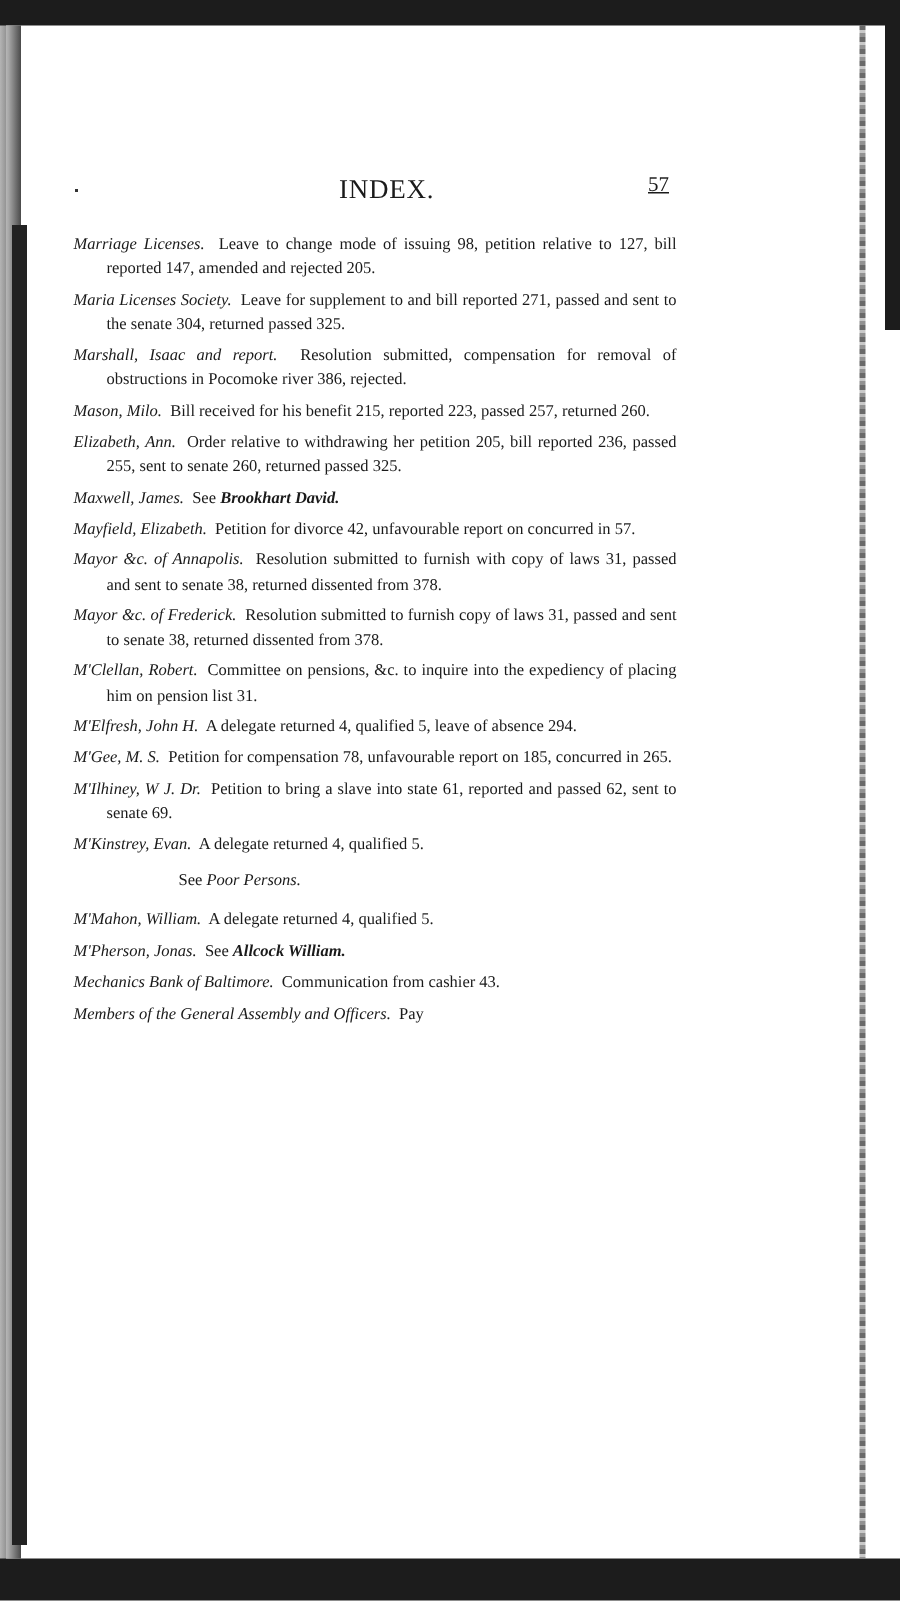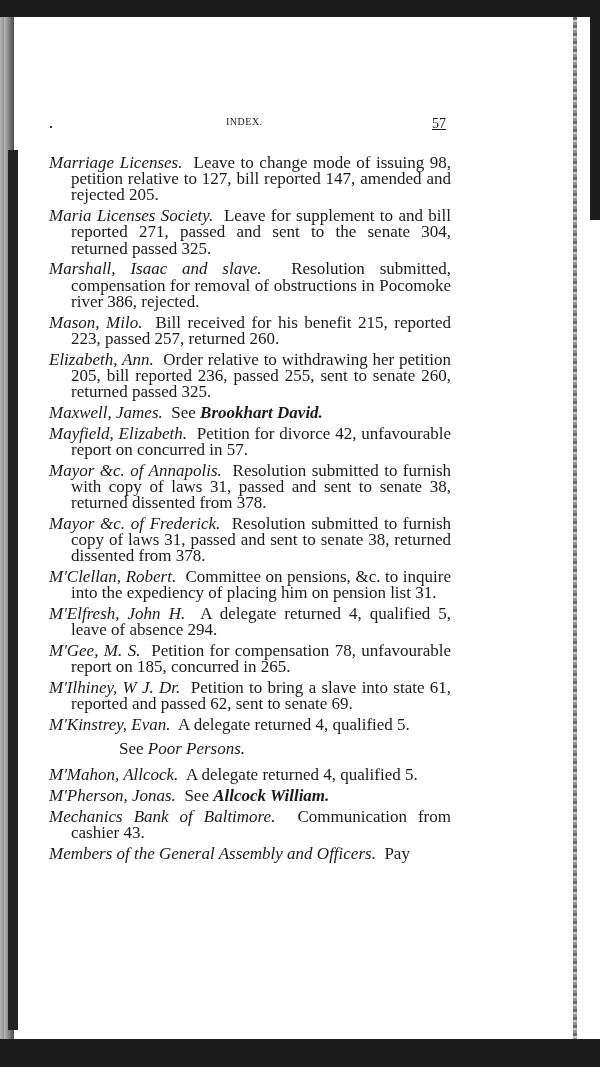--- a/index.html
+++ b/index.html
@@ -32,29 +32,29 @@
     opacity: 0.8;
   }
   .right-black {
     position: absolute; left: 590px; top: 0; width: 10px; height: 220px;
     background: #1c1c1c;
   }
   .header {
     position: absolute; top: 116px; left: 0; width: 600px; height: 20px;
   }
   .header .title {
-    position: absolute; left: 226px; top: 0; font-size: 10px; letter-spacing: 0.5px;
+    position: absolute; left: 226px; top: 0; font-size: 18px; letter-spacing: 0.5px;
   }
   .header .pagenum {
     position: absolute; left: 432px; top: 0; font-size: 14px; text-decoration: underline;
   }
   .dot { position: absolute; left: 50px; top: 126px; width: 2px; height: 2px; background: #333; }
   .entries {
     position: absolute; left: 49px; top: 155px; width: 402px;
-    font-size: 17px; line-height: 16.2px;
+    font-size: 11px; line-height: 16.2px;
   }
   .entry {
     padding-left: 22px; text-indent: -22px; margin-bottom: 4.6px;
     text-align: justify;
   }
   .entry .head { font-style: italic; }
   .entry i { font-style: italic; font-weight: bold; }
   .see-line { padding-left: 70px; margin: 8px 0 10px; }
 </style>
 </head>
@@ -69,30 +69,30 @@
 <div class="dot"></div>
 
 <div class="header">
   <span class="title">INDEX.</span>
   <span class="pagenum">57</span>
 </div>
 
 <div class="entries">
   <div class="entry"><span class="head">Marriage Licenses.</span>&nbsp; <span>Leave to change mode of issuing 98, petition relative to 127, bill reported 147, amended and rejected 205.</span></div>
   <div class="entry"><span class="head">Maria Licenses Society.</span>&nbsp; <span>Leave for supplement to and bill reported 271, passed and sent to the senate 304, returned passed 325.</span></div>
-  <div class="entry"><span class="head">Marshall, Isaac and slave.</span>&nbsp; <span>Resolution submitted, compensation for removal of obstructions in Pocomoke river 386, rejected.</span></div>
+  <div class="entry"><span class="head">Marshall, Isaac and report.</span>&nbsp; <span>Resolution submitted, compensation for removal of obstructions in Pocomoke river 386, rejected.</span></div>
   <div class="entry"><span class="head">Mason, Milo.</span>&nbsp; <span>Bill received for his benefit 215, reported 223, passed 257, returned 260.</span></div>
   <div class="entry"><span class="head">Elizabeth, Ann.</span>&nbsp; <span>Order relative to withdrawing her petition 205, bill reported 236, passed 255, sent to senate 260, returned passed 325.</span></div>
   <div class="entry"><span class="head">Maxwell, James.</span>&nbsp; <span>See</span> <i>Brookhart David.</i></div>
   <div class="entry"><span class="head">Mayfield, Elizabeth.</span>&nbsp; <span>Petition for divorce 42, unfavourable report on concurred in 57.</span></div>
   <div class="entry"><span class="head">Mayor &amp;c. of Annapolis.</span>&nbsp; <span>Resolution submitted to furnish with copy of laws 31, passed and sent to senate 38, returned dissented from 378.</span></div>
   <div class="entry"><span class="head">Mayor &amp;c. of Frederick.</span>&nbsp; <span>Resolution submitted to furnish copy of laws 31, passed and sent to senate 38, returned dissented from 378.</span></div>
   <div class="entry"><span class="head">M'Clellan, Robert.</span>&nbsp; <span>Committee on pensions, &amp;c. to inquire into the expediency of placing him on pension list 31.</span></div>
   <div class="entry"><span class="head">M'Elfresh, John H.</span>&nbsp; <span>A delegate returned 4, qualified 5, leave of absence 294.</span></div>
   <div class="entry"><span class="head">M'Gee, M. S.</span>&nbsp; <span>Petition for compensation 78, unfavourable report on 185, concurred in 265.</span></div>
   <div class="entry"><span class="head">M'Ilhiney, W J. Dr.</span>&nbsp; <span>Petition to bring a slave into state 61, reported and passed 62, sent to senate 69.</span></div>
   <div class="entry"><span class="head">M'Kinstrey, Evan.</span>&nbsp; <span>A delegate returned 4, qualified 5.</span></div>
   <div class="see-line"><span>See</span> <i>Poor Persons.</i></div>
-  <div class="entry"><span class="head">M'Mahon, Allcock.</span>&nbsp; <span>A delegate returned 4, qualified 5.</span></div>
+  <div class="entry"><span class="head">M'Mahon, William.</span>&nbsp; <span>A delegate returned 4, qualified 5.</span></div>
   <div class="entry"><span class="head">M'Pherson, Jonas.</span>&nbsp; <span>See</span> <i>Allcock William.</i></div>
   <div class="entry"><span class="head">Mechanics Bank of Baltimore.</span>&nbsp; <span>Communication from cashier 43.</span></div>
   <div class="entry"><span class="head">Members of the General Assembly and Officers.</span>&nbsp; <span>Pay</span></div>
 </div>
 
 </body></html>

